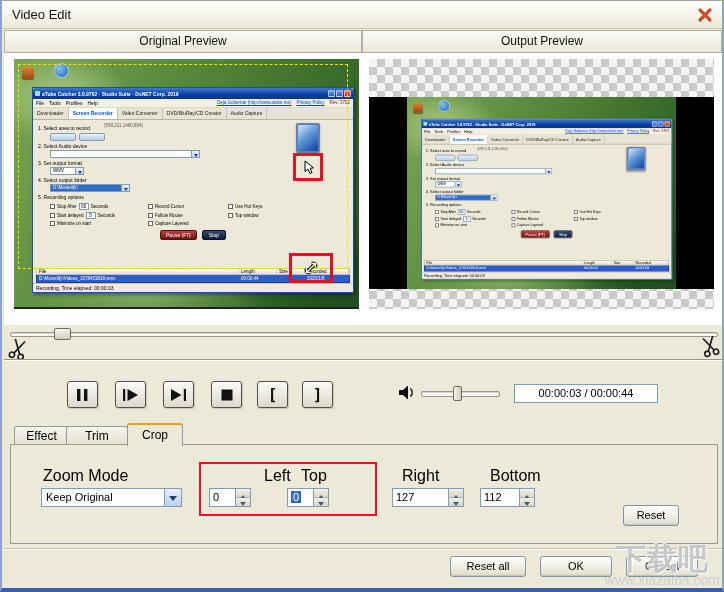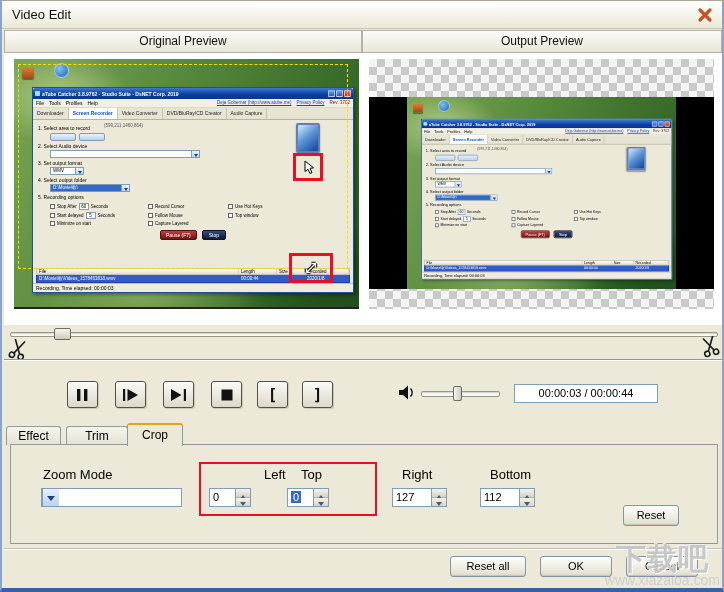--- a/index.html
+++ b/index.html
@@ -130,34 +130,34 @@
                background:#FAF9F4; border-radius:2px; box-shadow:inset 0 1px 1px rgba(0,0,0,.15); }
   .vol-thumb { position:absolute; left:451px; top:385px; width:9px; height:15px;
                background:linear-gradient(90deg,#F6F5F0,#CFCBBD); border:1px solid #6E6C60; border-radius:2px; }
   .time-box { position:absolute; left:512px; top:383px; width:144px; height:19px; background:#fff;
               border:1px solid #7F9DB9; font-size:11px; text-align:center; line-height:17px; color:#000; }
 
   
   .tab { position:absolute; top:425px; height:19px; border:1px solid #919B9C; border-bottom:none;
          border-radius:3px 3px 0 0; background:linear-gradient(#F6F4EC,#E4E1D2); font-size:12px;
          text-align:center; line-height:18px; z-index:1; }
-  .tab-effect{left:4px;width:55px} .tab-trim{left:64px;width:62px} .tab-crop{left:125px;width:56px} .tab-watermark{left:180px;width:91px}
+  .tab-effect{left:12px;width:55px} .tab-trim{left:64px;width:62px} .tab-crop{left:125px;width:56px} .tab-watermark{left:180px;width:91px}
   .tab.active { top:422px; height:23px; background:#ECE9D8; border-top:2px solid #E8A21A; z-index:3; line-height:20px; }
   .panel { position:absolute; left:8px; top:443px; width:708px; height:100px; border:1px solid #919B9C;
            background:#ECE9D8; z-index:2; }
-  .plabel { position:absolute; font-size:13px; color:#000; top:22px; }
+  .plabel { position:absolute; font-size:16px; color:#000; top:22px; }
   .lb-zoom{left:32px} .lb-left{left:253px} .lb-top{left:290px} .lb-right{left:391px} .lb-bottom{left:479px}
   .combo { position:absolute; left:30px; top:43px; width:141px; height:19px; background:#fff;
            border:1px solid #7F9DB9; display:flex; align-items:center; }
   .combo-val { flex:1; font-size:11px; padding-left:4px; line-height:17px; white-space:nowrap; overflow:hidden; }
   .combo-arrow { width:17px; height:100%; border-left:1px solid #7F9DB9;
                  background:linear-gradient(#E6F0FB,#BCD2EC); position:relative; flex:0 0 17px; }
   .combo-arrow::after { content:""; position:absolute; left:4px; top:7px; border:4px solid transparent; border-top:5px solid #1F3F77; }
   .spin { position:absolute; top:43px; height:19px; background:#fff; border:1px solid #7F9DB9; display:flex; }
-  .sp-left{left:198px;width:42px} .sp-top{left:276px;width:42px} .sp-right{left:381px;width:55px} .sp-bottom{left:469px;width:55px}
+  .sp-left{left:198px;width:42px} .sp-top{left:276px;width:42px} .sp-right{left:381px;width:72px} .sp-bottom{left:469px;width:55px}
   .spin-val { flex:1; font-size:11px; padding-left:3px; line-height:17px; }
   .spin-val .hl { background:#316AC5; color:#fff; padding:0 2px; }
   .spin-ud { width:15px; flex:0 0 15px; display:flex; flex-direction:column; border-left:1px solid #7F9DB9; }
   .spin-up,.spin-dn { flex:1; background:linear-gradient(#F2F1EA,#D8D4C6); position:relative; }
   .spin-up { border-bottom:1px solid #B5B2A4; }
   .spin-up::after { content:""; position:absolute; left:4px; top:3px; border:3px solid transparent; border-bottom:4px solid #4C5A6B; }
   .spin-dn::after { content:""; position:absolute; left:4px; top:4px; border:3px solid transparent; border-top:4px solid #4C5A6B; }
   .redrect { position:absolute; left:188px; top:17px; width:178px; height:54px; border:2px solid #E81123; z-index:5; }
   .btn { position:absolute; height:21px; border:1px solid #8494A8; border-radius:3px;
          background:linear-gradient(#FEFEFC,#E6E3D4 85%,#D8D4C6); font-size:11px; text-align:center;
@@ -529,20 +529,21 @@
   <div class="tab tab-crop active">Crop</div>
 
   <div class="panel">
     <span class="plabel lb-zoom">Zoom Mode</span>
     <span class="plabel lb-left">Left</span>
     <span class="plabel lb-top">Top</span>
     <span class="plabel lb-right">Right</span>
     <span class="plabel lb-bottom">Bottom</span>
 
     <div class="combo">
+      <span class="combo-val">Keep Original</span>
       <span class="combo-arrow"></span>
     </div>
 
     <div class="spin sp-left">
       <span class="spin-val">0</span>
       <span class="spin-ud">
           <i class="spin-up"></i>
           <i class="spin-dn"></i>
         </span>
     </div>

